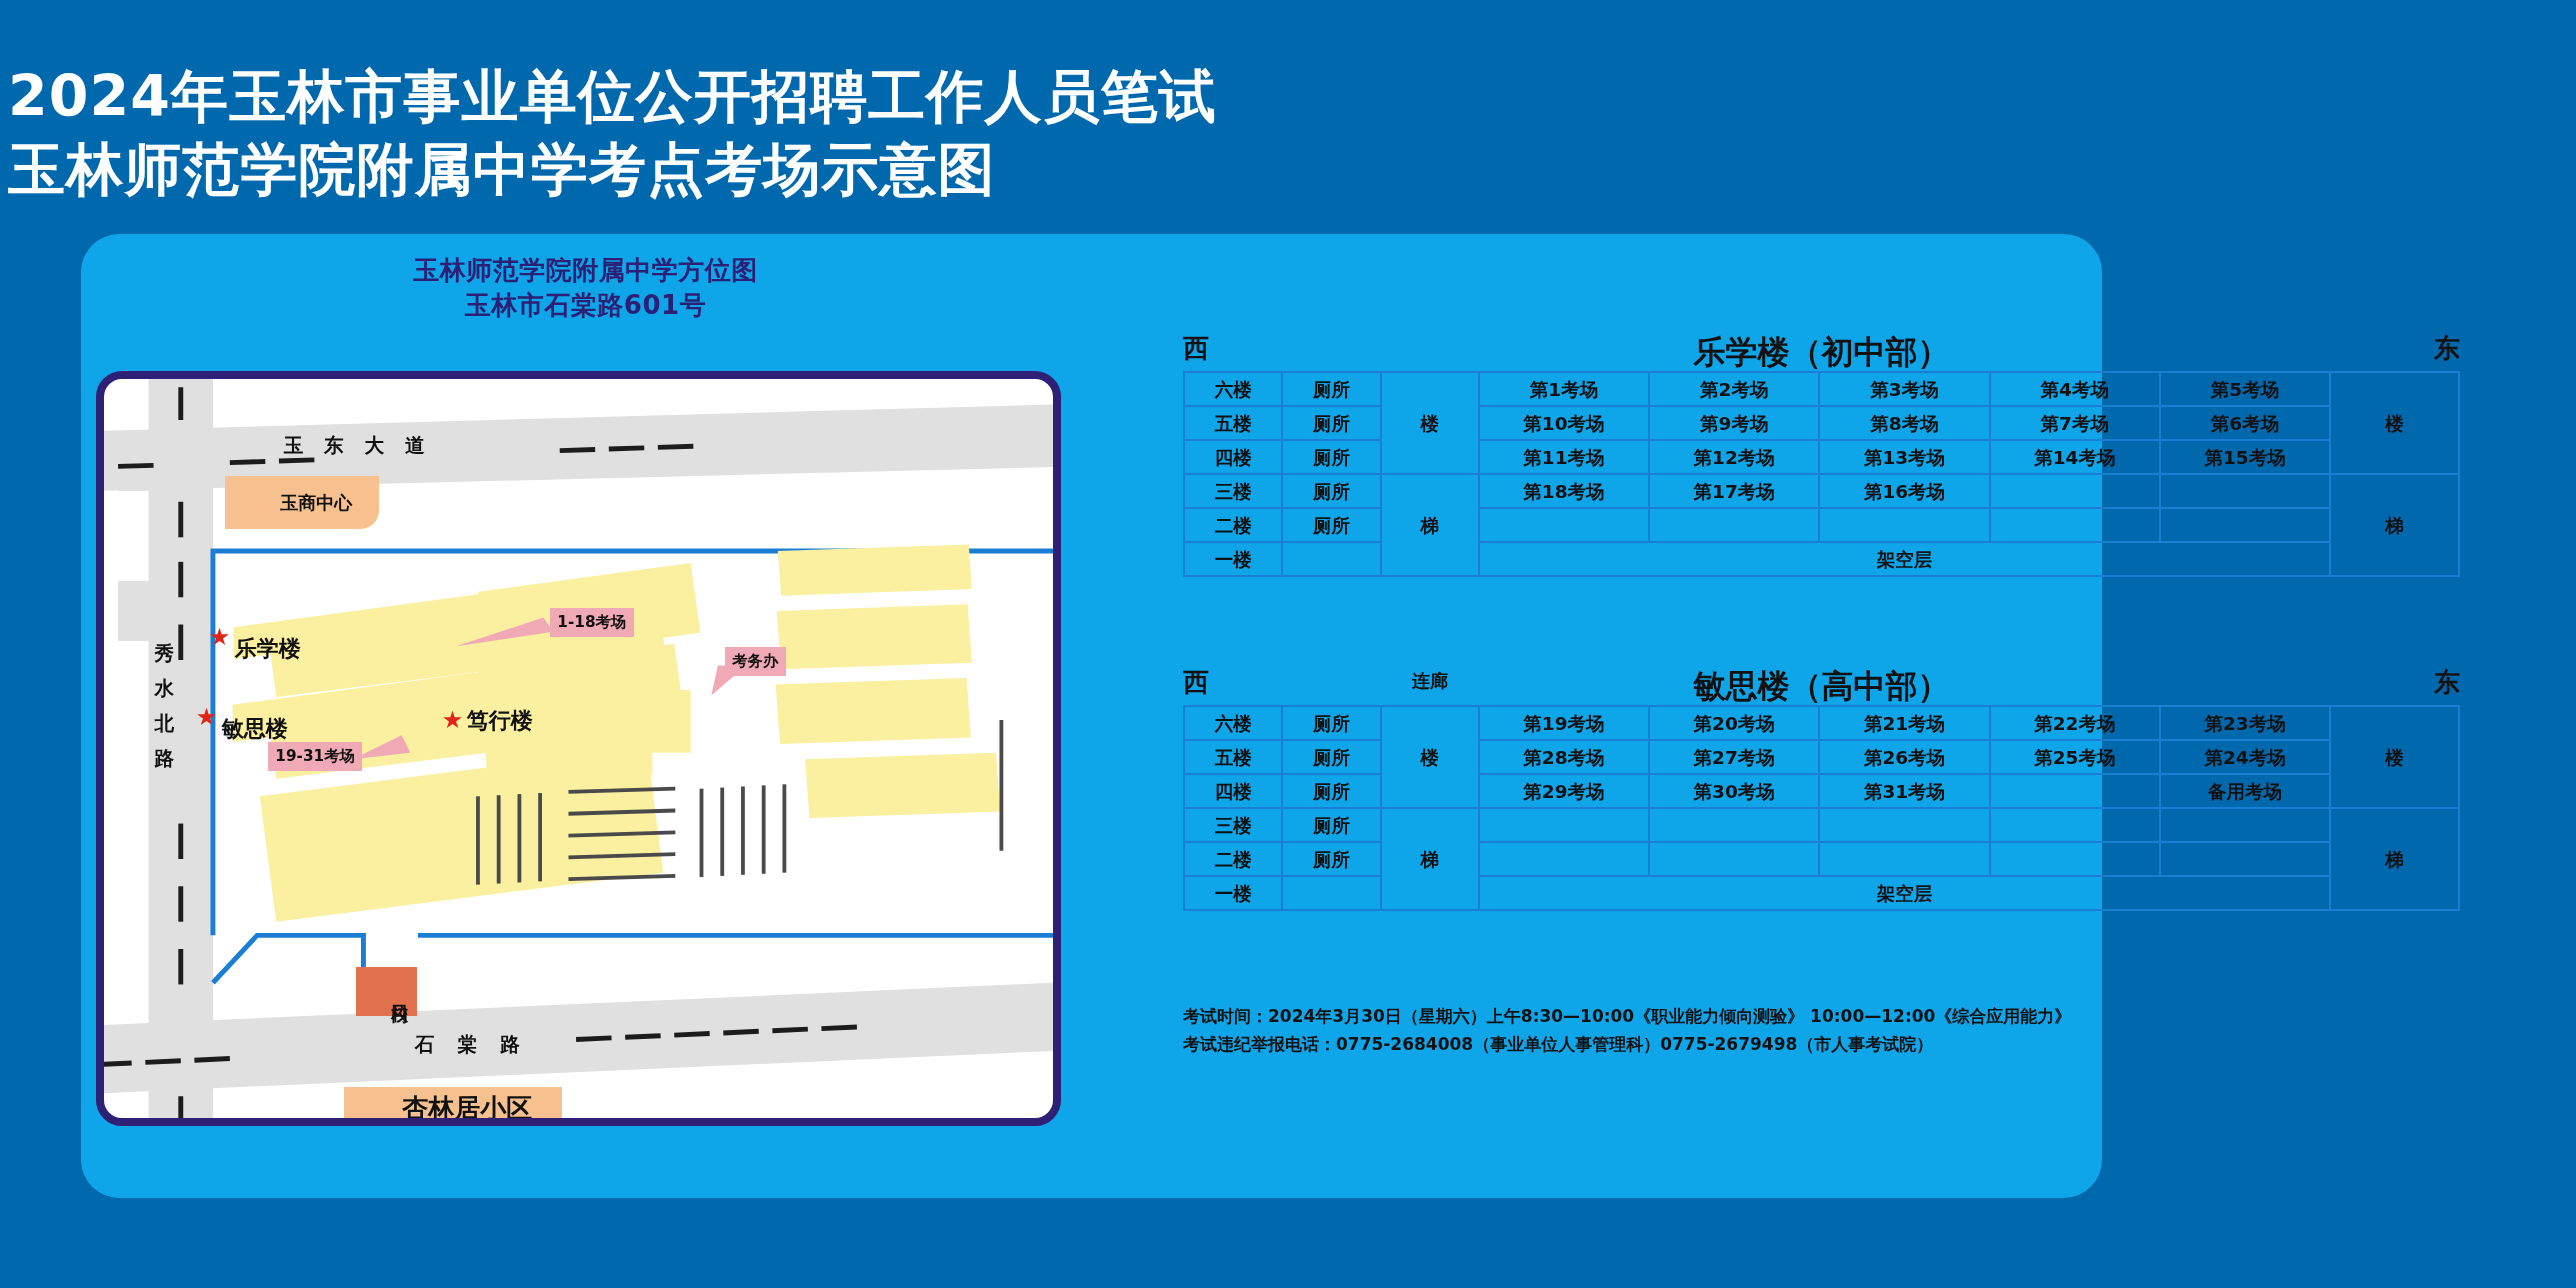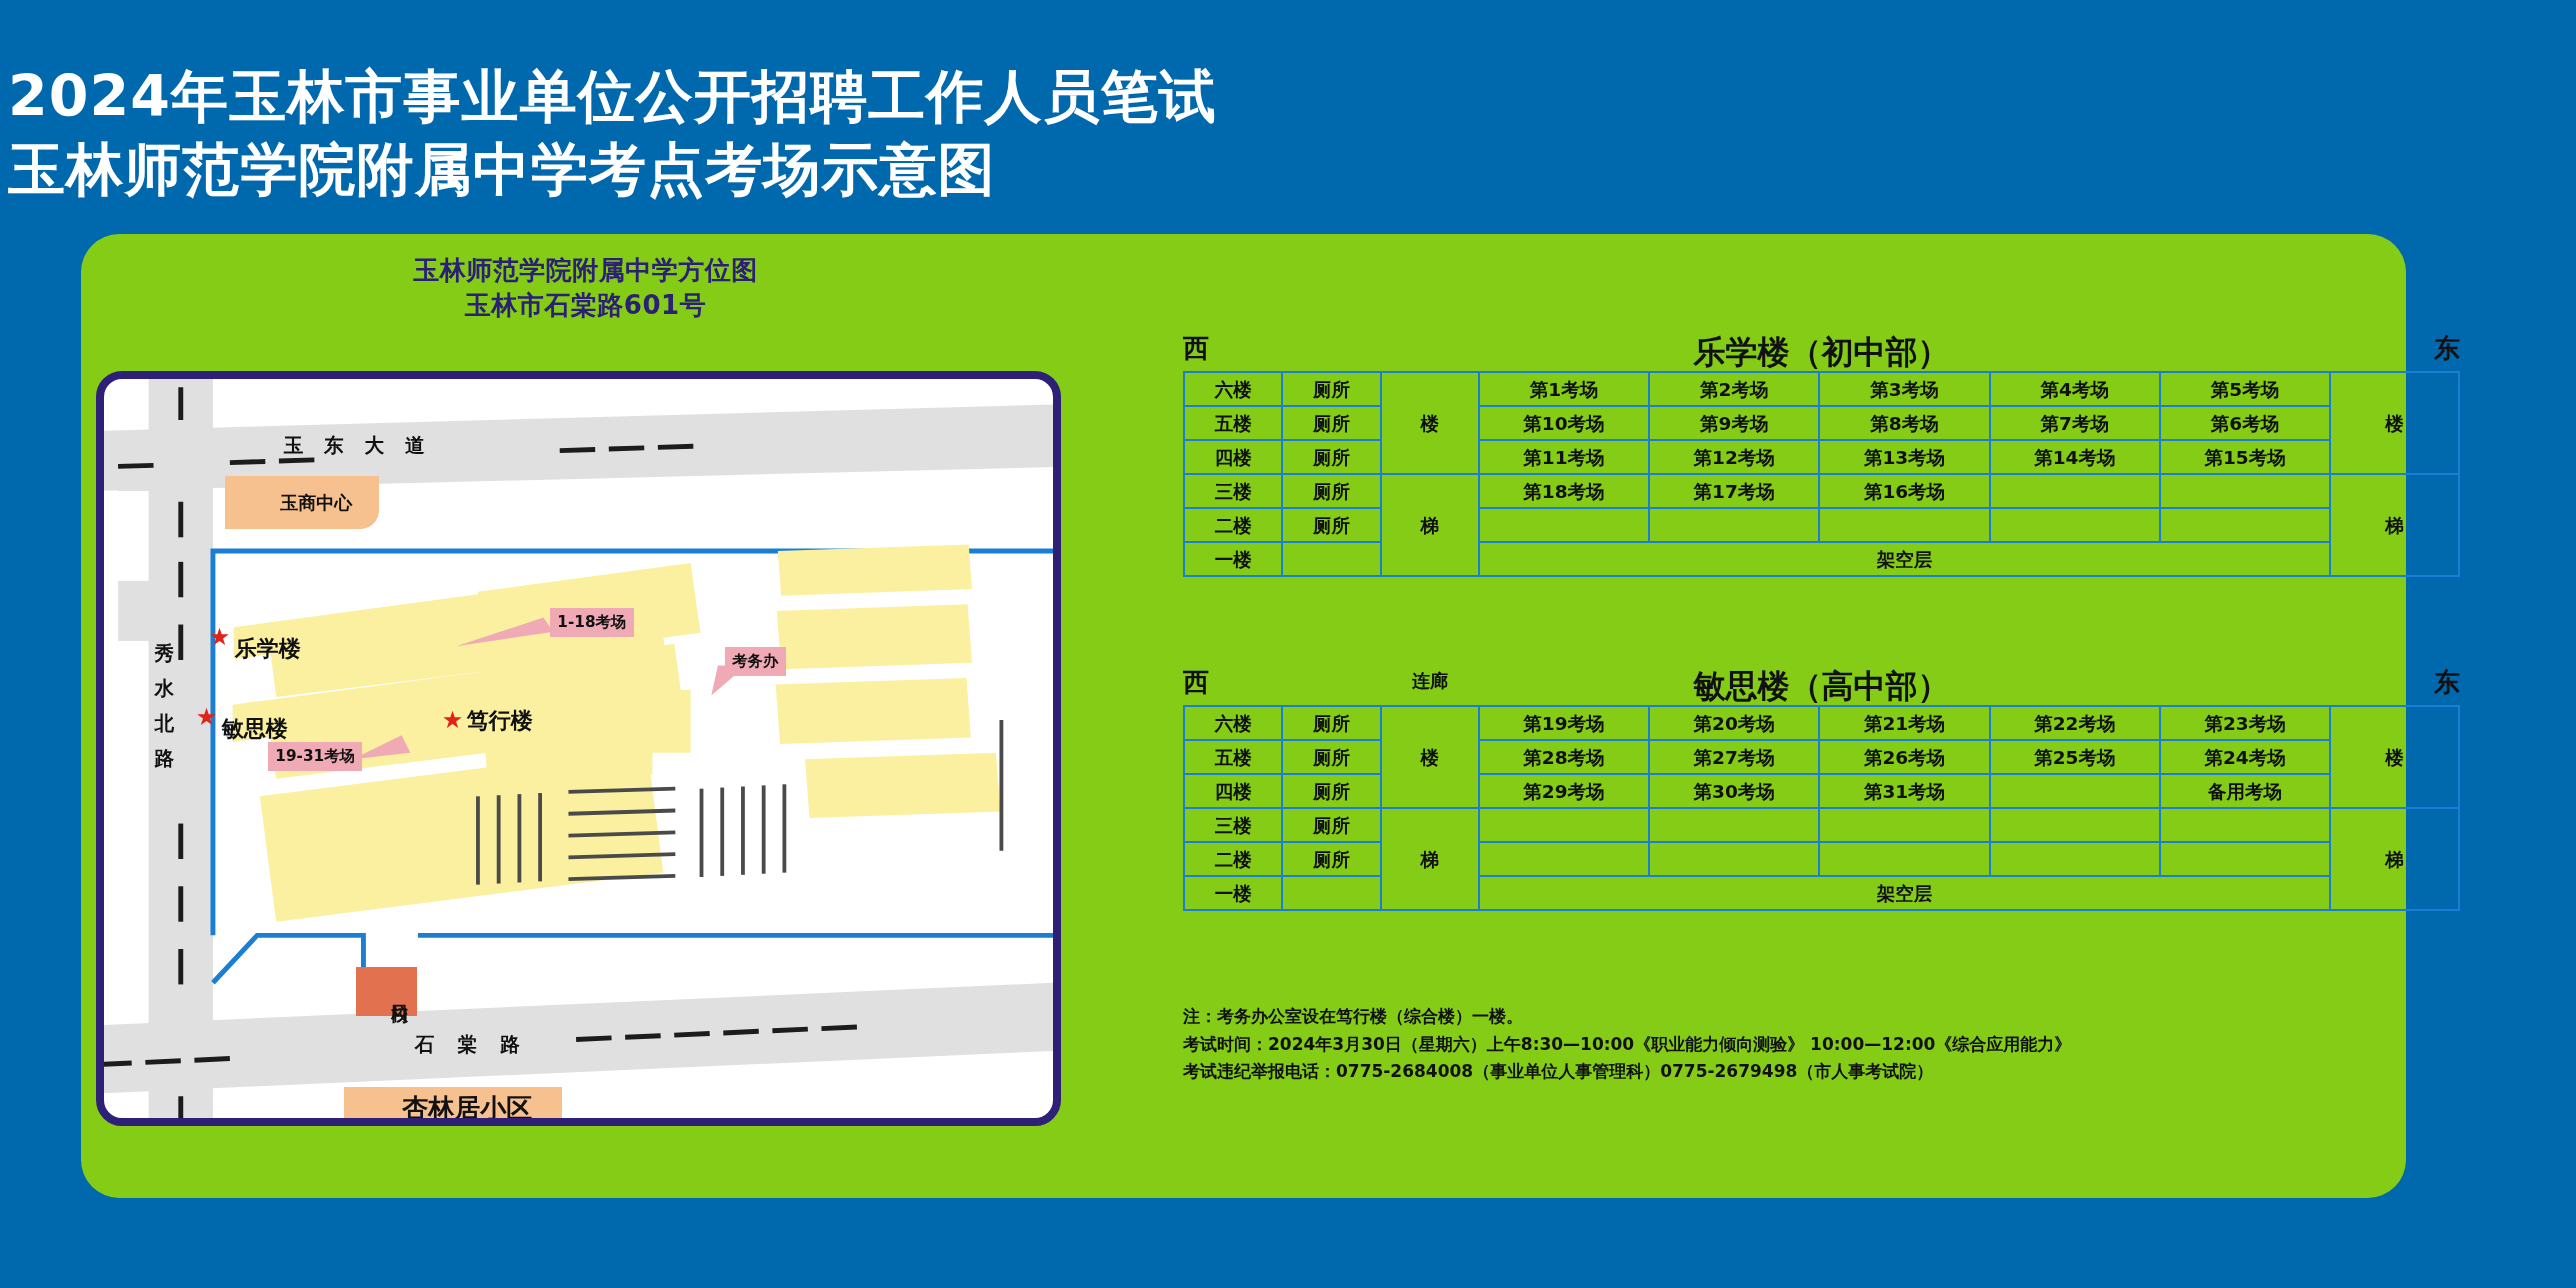--- a/index.html
+++ b/index.html
@@ -18,22 +18,22 @@
   }
   #title-block .tl{
     font-size:57px; font-weight:bold; line-height:1.28;
     letter-spacing:1.1px;
     font-family:"DejaVu Sans","Liberation Sans",sans-serif;
   }
 
   
   #card{
     position:absolute; left:81px; top:234px;
-    width:2325px; height:964px;
-    background:#84cc16; border-radius:38px;
+    width:2021px; height:964px;
+    background:#0ea5e9; border-radius:38px;
   }
 
   
   #map-panel{ position:absolute; left:0; top:0; width:1069px; height:964px; }
   #map-title{
     position:absolute; left:0; top:19px; width:1009px;
     text-align:center; color:#2b2075;
     font-size:26px; font-weight:bold; line-height:1.34;
     letter-spacing:0.5px;
   }
@@ -359,19 +359,18 @@
             <tr>
               <td style="width: 71px;">一楼</td>
               <td style="width: 71px;"></td>
               <td colspan="5">架空层</td>
             </tr>
           </tbody>
         </table>
     </div>
 
     <div id="notes" style="left:33px; top:769px; width:1298px;">
-      <div>注：考务办公室设在笃行楼（综合楼）一楼。</div>
       <div>考试时间：2024年3月30日（星期六）上午8:30—10:00《职业能力倾向测验》  10:00—12:00《综合应用能力》</div>
       <div>考试违纪举报电话：0775-2684008（事业单位人事管理科）0775-2679498（市人事考试院）</div>
     </div>
   </div>
 </div>
 
 
 </body></html>

